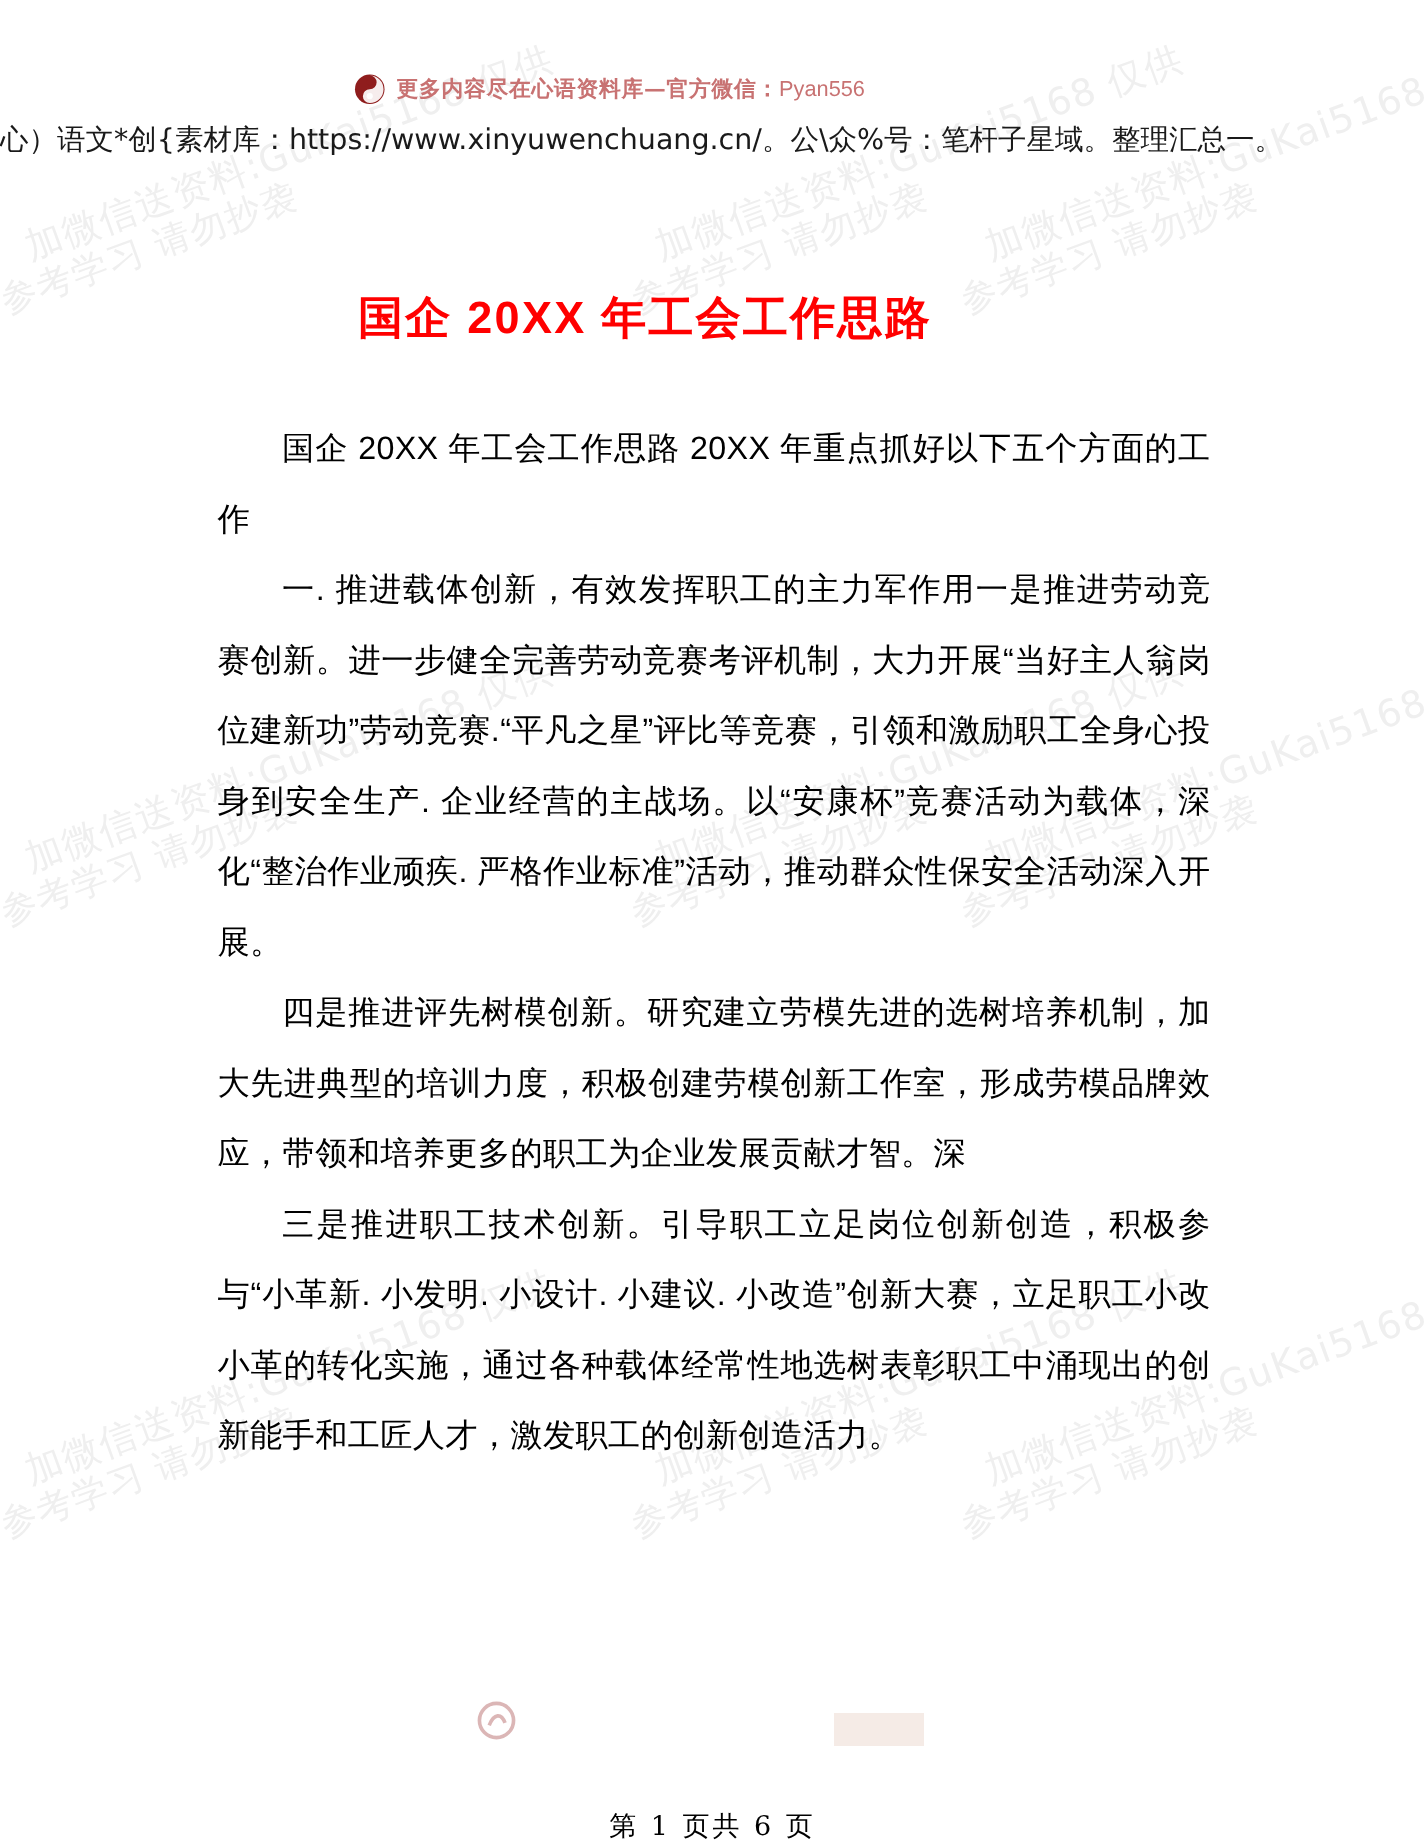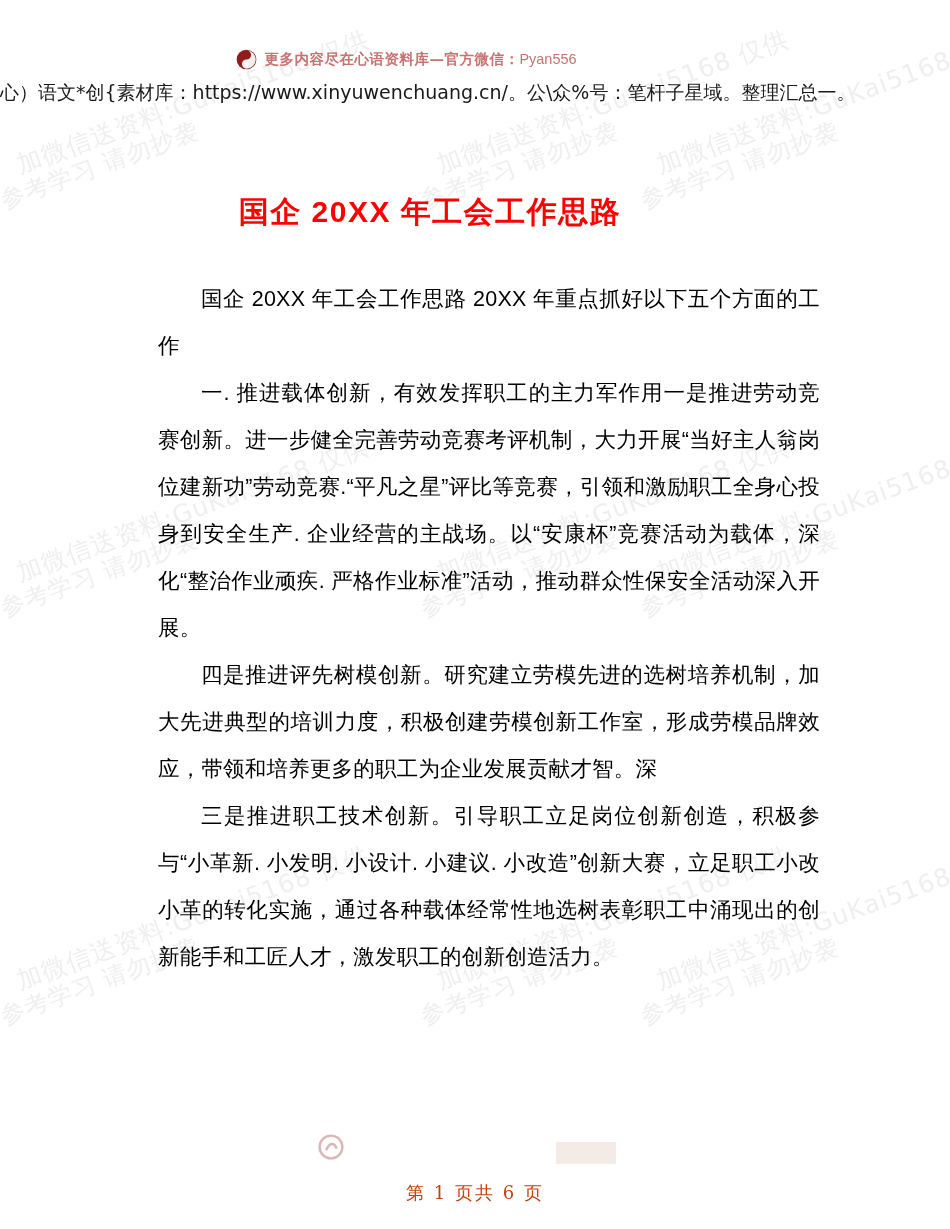--- a/index.html
+++ b/index.html
@@ -109,43 +109,42 @@
     font-family: "Liberation Sans", "DejaVu Sans", sans-serif;
   }
 
   
   #doc-body {
     position: absolute;
     top: 276px;
     left: 145px;
     width: 662px;
     z-index: 4;
-    margin-left: 13px;
   }
   .para {
     font-size: 21.5px;
     line-height: 47px;
     color: #000000;
     text-align: justify;
     text-justify: inter-ideograph;
     margin: 0 0 0 0;
     text-indent: 43px;
     letter-spacing: 0.2px;
     font-family: "Liberation Sans", "DejaVu Sans", sans-serif;
   }
 
   
   #doc-footer {
     position: absolute;
-    bottom: 24px;
+    bottom: 0;
     left: 0;
     width: 950px;
     text-align: center;
     font-size: 18px;
-    color: #c2410c;
+    color: #000000;
     letter-spacing: 2px;
     z-index: 4;
     font-family: "DejaVu Serif", "Liberation Serif", serif;
   }
 </style>
 </head>
 <body>
 
 <div id="page">
 

